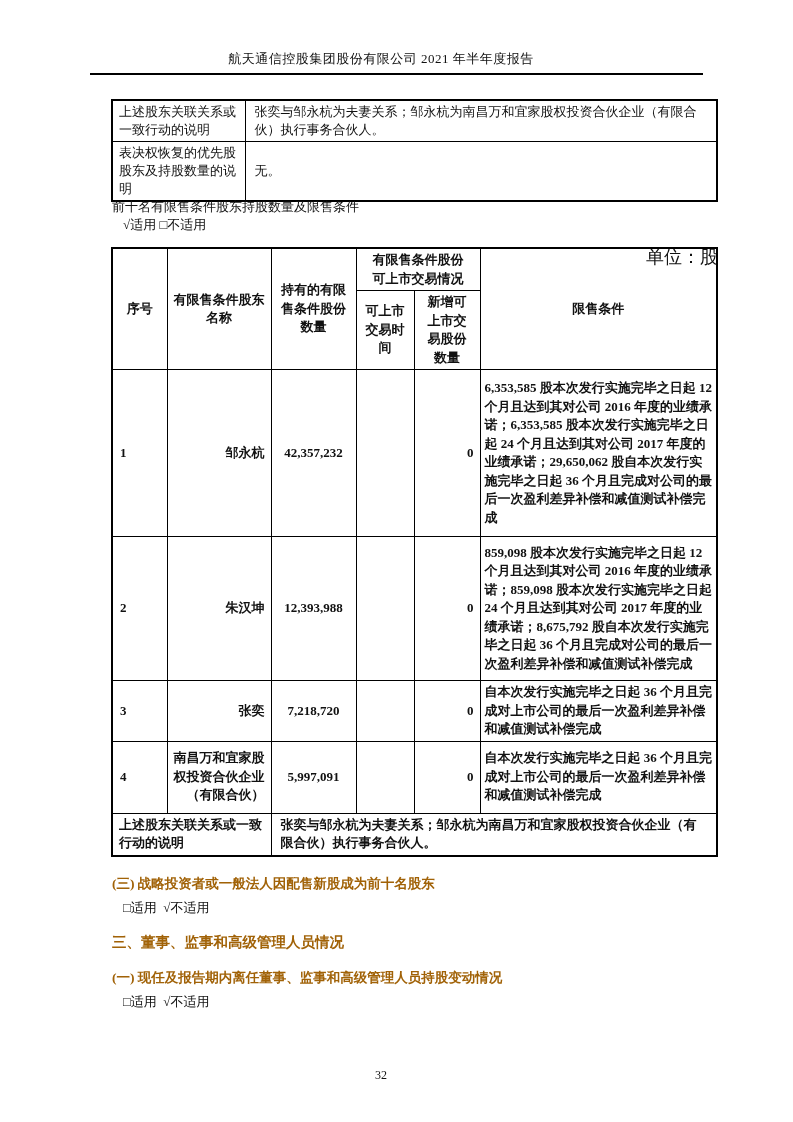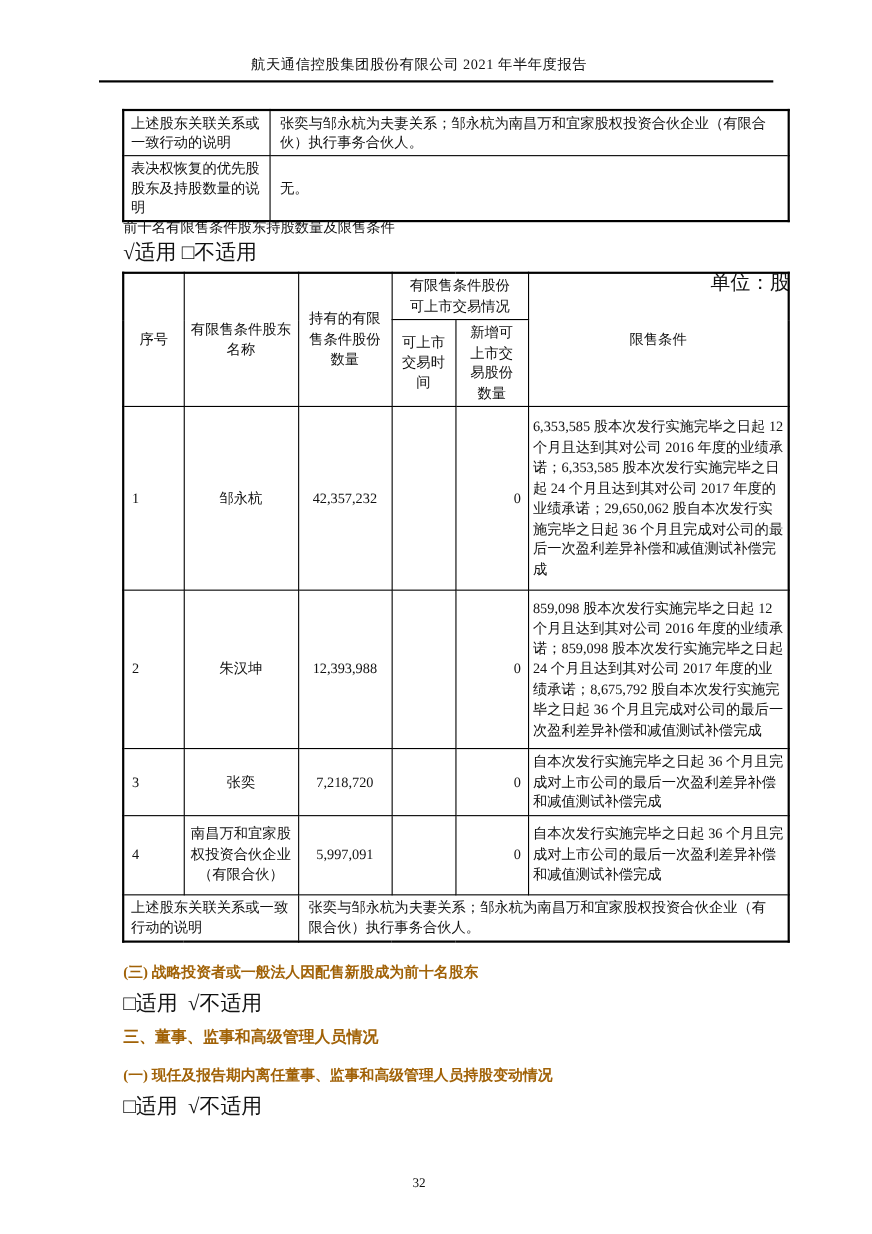--- a/index.html
+++ b/index.html
@@ -13,34 +13,34 @@
   .header-rule { position:absolute; top:73px; left:90px; width:613px; height:2px; background:#000; }
 
   table { border-collapse:collapse; table-layout:fixed; font-size:13px; }
   .relation-table { position:absolute; top:99px; left:111px; width:607px; border:2px solid #000; }
   .relation-table td { border:1px solid #000; vertical-align:middle; line-height:18px; }
   .relation-table tr { height:39px; }
   .relation-table .label-cell { padding:2px 6px; }
   .relation-table .value-cell { padding:2px 9px; }
 
   .restricted-title { position:absolute; top:198px; left:112px; font-size:13px; }
-  .applicability { position:absolute; left:112px; font-size:19px; white-space:pre-wrap; }
+  .applicability { position:absolute; left:123px; font-size:13px; white-space:pre-wrap; }
   .app-top { top:216px; }
   .unit-label { position:absolute; top:245px; left:112px; width:606px; text-align:right; font-size:18px; }
 
   .main-table { position:absolute; top:247px; left:111px; width:607px; border:2px solid #000; }
-  .main-table th, .main-table td { border:1px solid #000; font-weight:normal; vertical-align:middle; line-height:18.5px; }
+  .main-table th, .main-table td { border:1px solid #000; font-weight:bold; vertical-align:middle; line-height:18.5px; }
   .main-table thead tr.head-row-1 { height:37px; }
   .main-table thead tr.head-row-2 { height:74px; }
   .main-table th { text-align:center; padding:2px 4px; }
   .main-table th.group-th { padding:2px 14px; }
   .main-table th.time-th { padding:2px 9px; }
   .main-table th.new-th { padding:2px 12px; }
   .main-table td.seq-cell { padding:2px 7px; text-align:left; }
-  .main-table td.holder-cell { padding:2px 6px; text-align:center; }
+  .main-table td.holder-cell { padding:2px 6px; text-align:right; }
   .main-table td.shares-cell { padding:2px 2px; text-align:center; }
   .main-table td.time-cell { padding:2px 2px; }
   .main-table td.new-cell { padding:2px 6px; text-align:right; }
   .main-table td.cond-cell { padding:2px 4px; text-align:left; }
   .main-table tr.row-1 { height:167px; }
   .main-table tr.row-2 { height:144px; }
   .main-table tr.row-3 { height:56px; }
   .main-table tr.row-4 { height:72px; }
   .main-table tr.footer-row { height:36px; }
   .main-table td.flabel-cell { padding:2px 6px; vertical-align:middle; }

